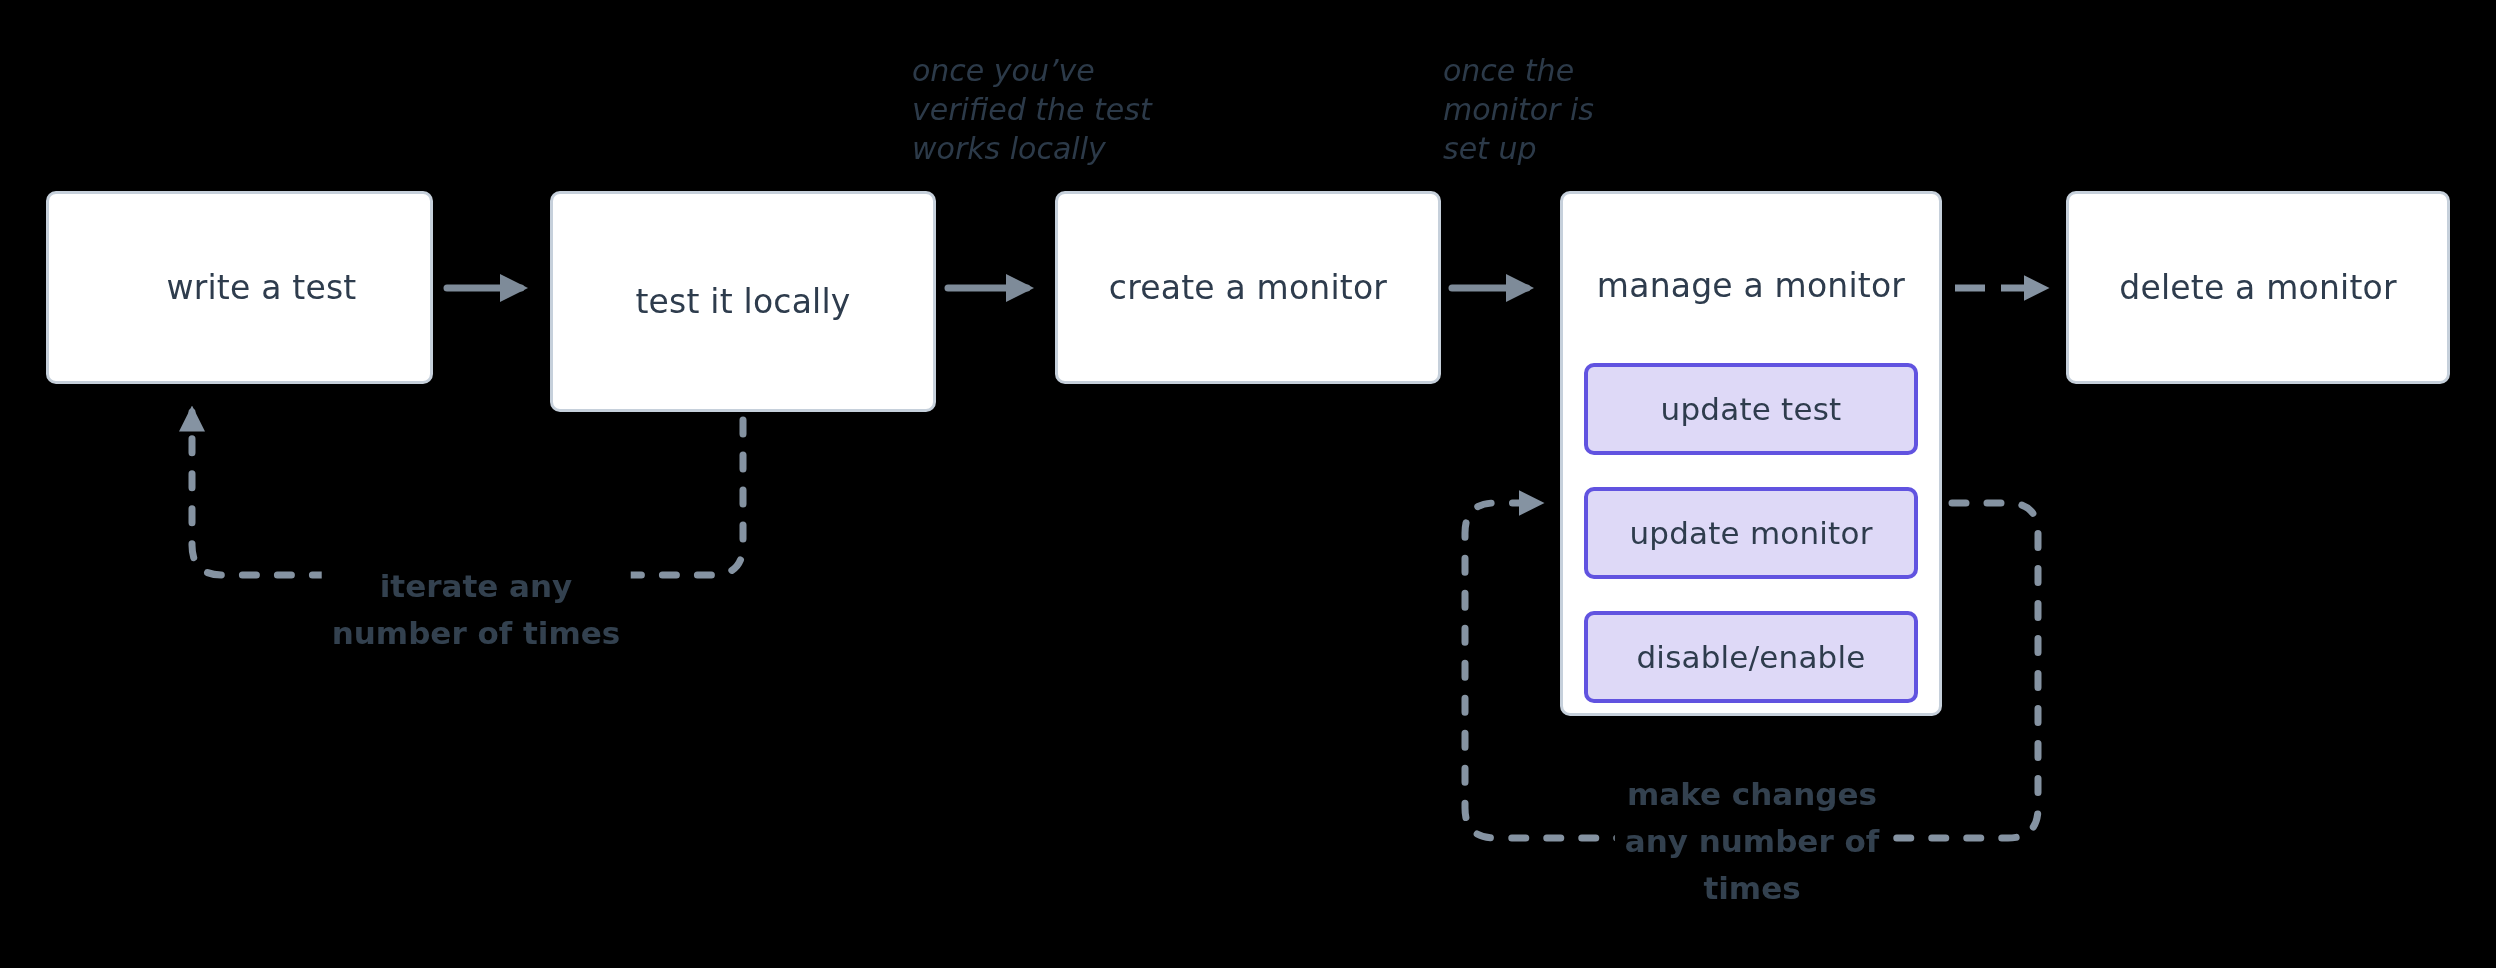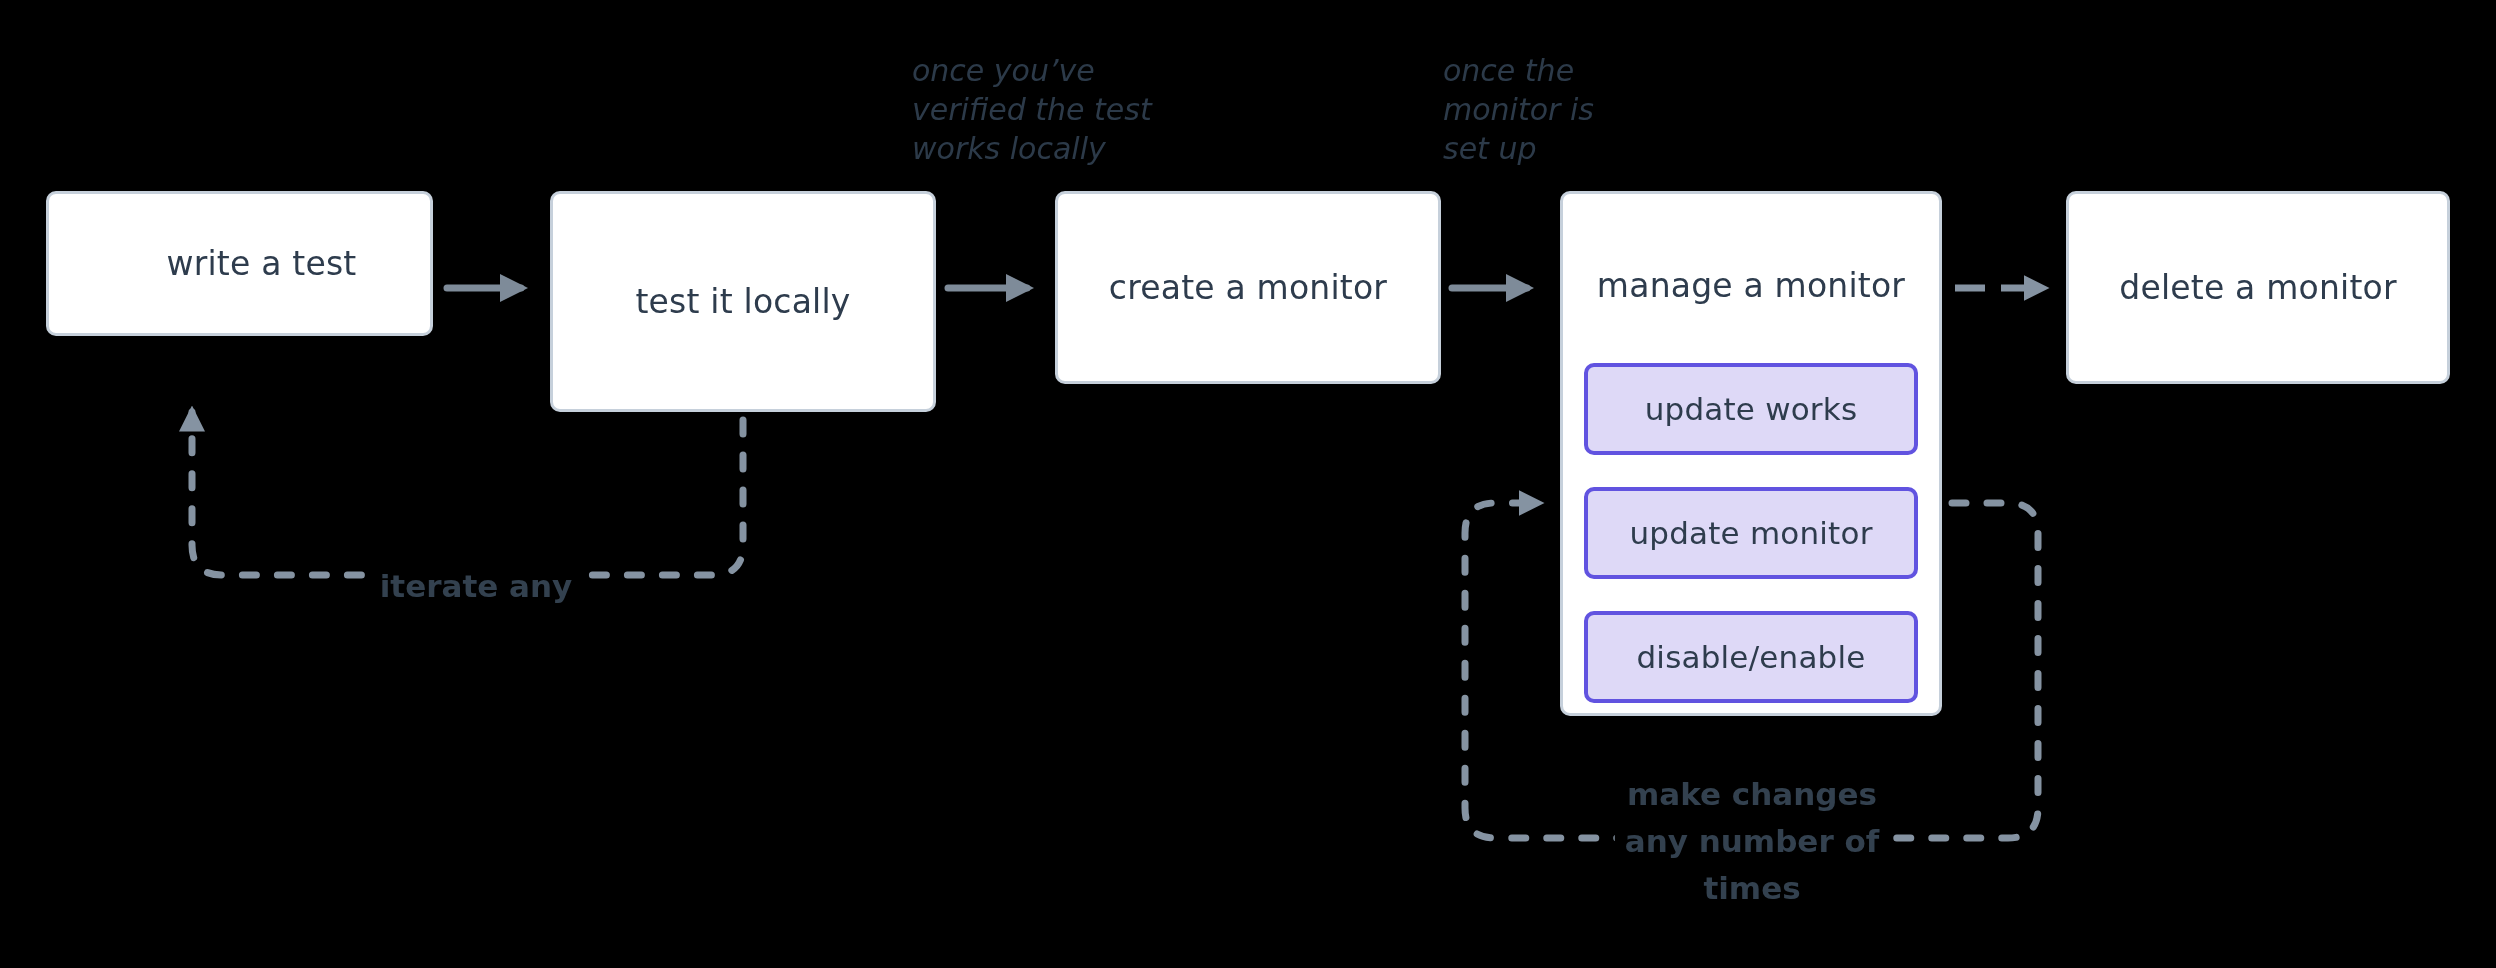--- a/index.html
+++ b/index.html
@@ -22,21 +22,21 @@
   .connector-layer{position:absolute;left:0;top:0;z-index:1;}
   .node{
     position:absolute;box-sizing:border-box;z-index:2;
     background:var(--node-fill);
     border:3px solid var(--node-border);
     border-radius:10px;
     color:var(--node-text);
     display:flex;align-items:center;justify-content:center;
     font-size:33px;font-weight:500;letter-spacing:0.2px;
   }
-  .node-write{left:46px;top:191px;width:387px;height:145px;padding-left:44px;}
+  .node-write{left:46px;top:191px;width:387px;height:193px;padding-left:44px;}
   .node-test{left:550px;top:191px;width:386px;height:221px;}
   .node-create{left:1055px;top:191px;width:386px;height:193px;}
   .node-manage{
     left:1560px;top:191px;width:382px;height:525px;
     flex-direction:column;align-items:stretch;justify-content:flex-start;
   }
   .node-delete{left:2066px;top:191px;width:384px;height:193px;}
   .manage-title{
     height:156px;padding-top:13px;
     display:flex;align-items:center;justify-content:center;
@@ -109,21 +109,21 @@
   </div>
 
   <div class="node node-create">
     <span>create a monitor</span>
   </div>
 
   <div class="node node-manage">
     <div class="manage-title">manage a monitor</div>
     <div class="manage-buttons">
       <div class="sub-button">
-        <span>update works</span>
+        <span>update test</span>
       </div>
       <div class="sub-button">
         <span>update monitor</span>
       </div>
       <div class="sub-button">
         <span>disable/enable</span>
       </div>
     </div>
   </div>
 
@@ -138,20 +138,21 @@
   </div>
 
   <div class="annotation annotation-setup">
     <span class="line">once the</span>
     <span class="line">monitor is</span>
     <span class="line">set up</span>
   </div>
 
   <div class="loop-label loop-label-iterate">
     <span class="line" style="display:block">iterate any</span>
+    <span class="line" style="display:block">number of times</span>
   </div>
 
   <div class="loop-label loop-label-changes">
     <span class="line" style="display:block">make changes</span>
     <span class="line" style="display:block">any number of</span>
     <span class="line" style="display:block">times</span>
   </div>
 
 </div>
 

